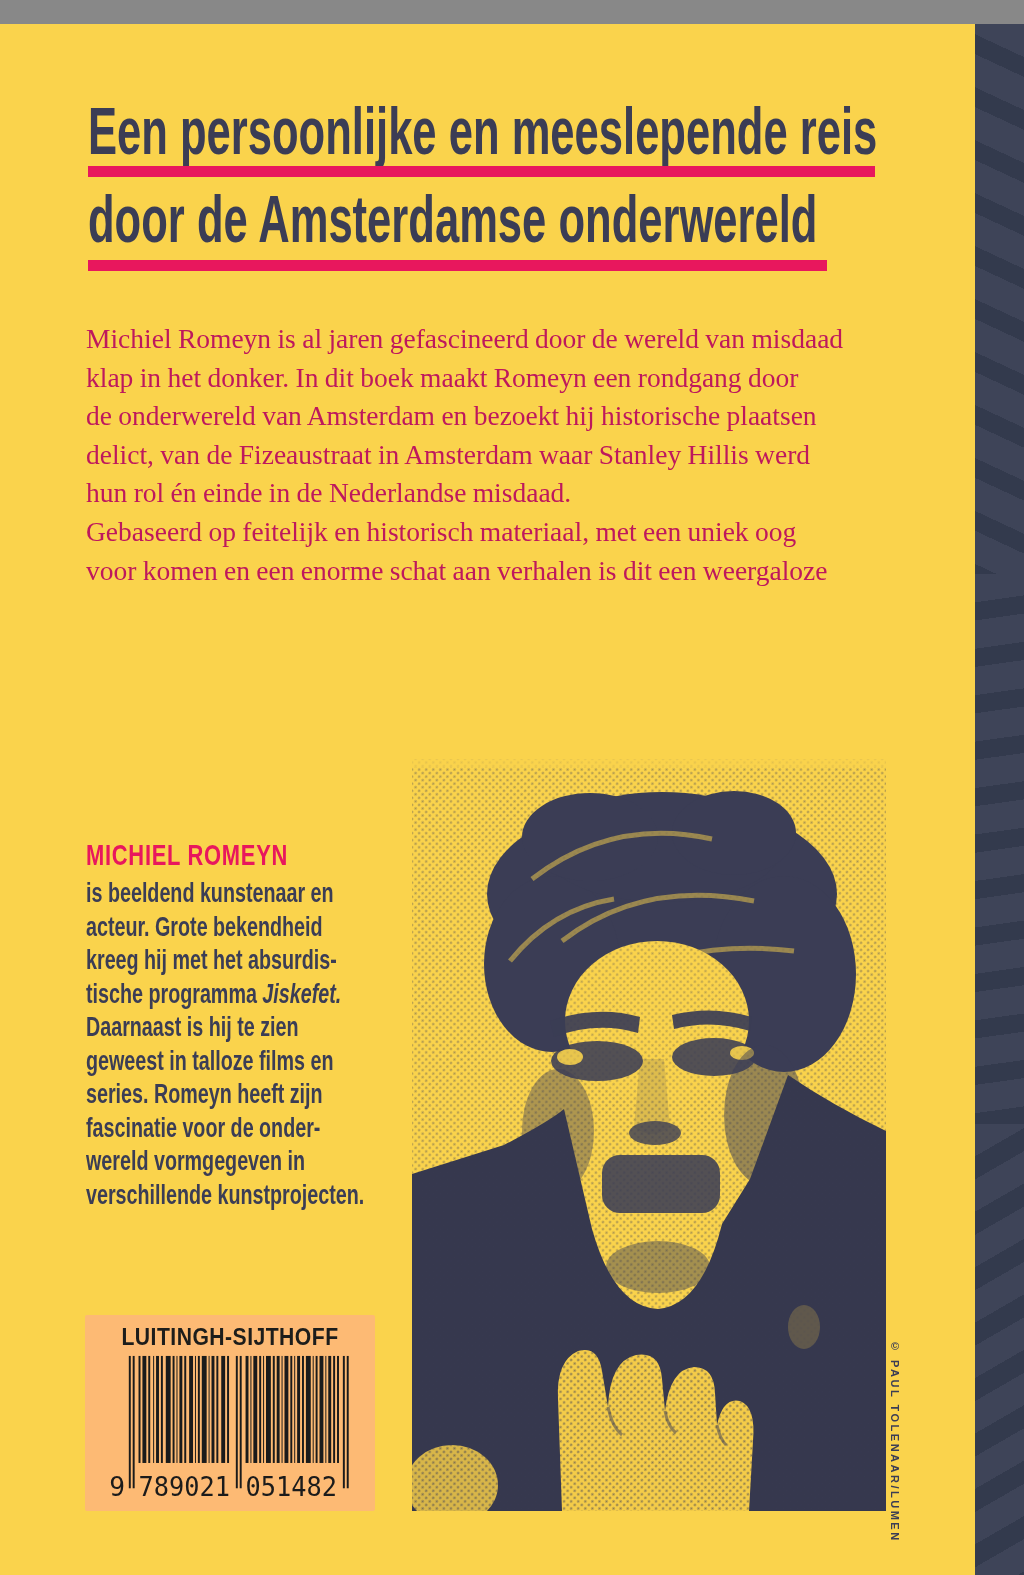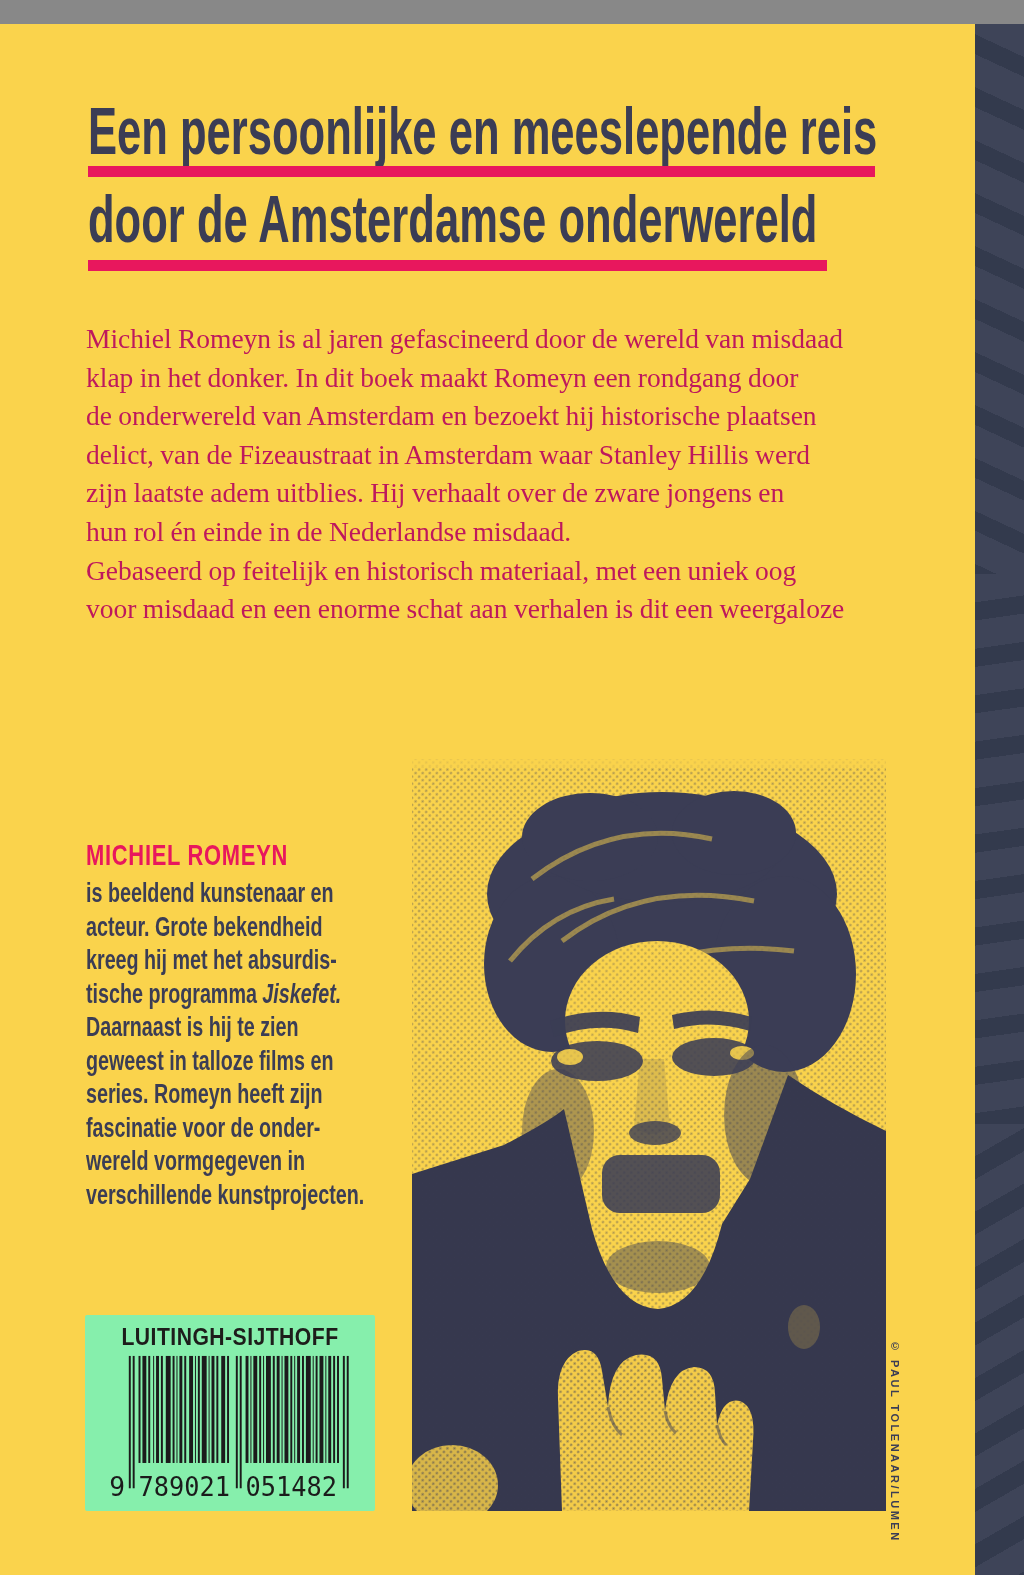--- a/index.html
+++ b/index.html
@@ -60,21 +60,21 @@
   .credit{
     position:absolute; left:886px; top:1316px; height:175px; width:15px;
     writing-mode:vertical-rl; text-orientation:mixed;
     font-size:11px; font-weight:700; letter-spacing:2.5px; color:#3B3D55;
     white-space:nowrap;
   }
 
   
   .imprint{
     position:absolute; left:85px; top:1291px; width:290px; height:196px;
-    background:#86efac; border-radius:2px;
+    background:#fdba74; border-radius:2px;
   }
   .publisher{
     margin-top:9px; text-align:center;
     font-weight:700; font-size:23px; letter-spacing:0.5px; color:#1D1D1B;
     transform:scaleX(0.92); transform-origin:center top;
   }
   .barcode{display:block; margin:3px auto 0;}
   .barcode text{
     font-family:"DejaVu Sans Mono", monospace;
     font-size:27px; fill:#1B1B1B;
@@ -94,24 +94,23 @@
   <div class="headline headline1">Een persoonlijke en meeslepende reis</div>
   <div class="rule rule1"></div>
   <div class="headline headline2">door de Amsterdamse onderwereld</div>
   <div class="rule rule2"></div>
 
   <div class="blurb">
     <div>Michiel Romeyn is al jaren gefascineerd door de wereld van misdaad</div>
     <div>klap in het donker. In dit boek maakt Romeyn een rondgang door</div>
     <div>de onderwereld van Amsterdam en bezoekt hij historische plaatsen</div>
     <div>delict, van de Fizeaustraat in Amsterdam waar Stanley Hillis werd</div>
-    <div>zijn laatste adem uitblies. Hij verhaalt over de zware jongens en</div>
     <div>hun rol én einde in de Nederlandse misdaad.</div>
     <div>Gebaseerd op feitelijk en historisch materiaal, met een uniek oog</div>
-    <div>voor misdaad en een enorme schat aan verhalen is dit een weergaloze</div>
+    <div>voor komen en een enorme schat aan verhalen is dit een weergaloze</div>
   </div>
 
   <div class="bio">
     <div class="bio-name">MICHIEL ROMEYN</div>
     <div>is beeldend kunstenaar en</div>
     <div>acteur. Grote bekendheid</div>
     <div>kreeg hij met het absurdis-</div>
     <div><span>tische programma </span><span class="it">Jiskefet.</span></div>
     <div>Daarnaast is hij te zien</div>
     <div>geweest in talloze films en</div>

